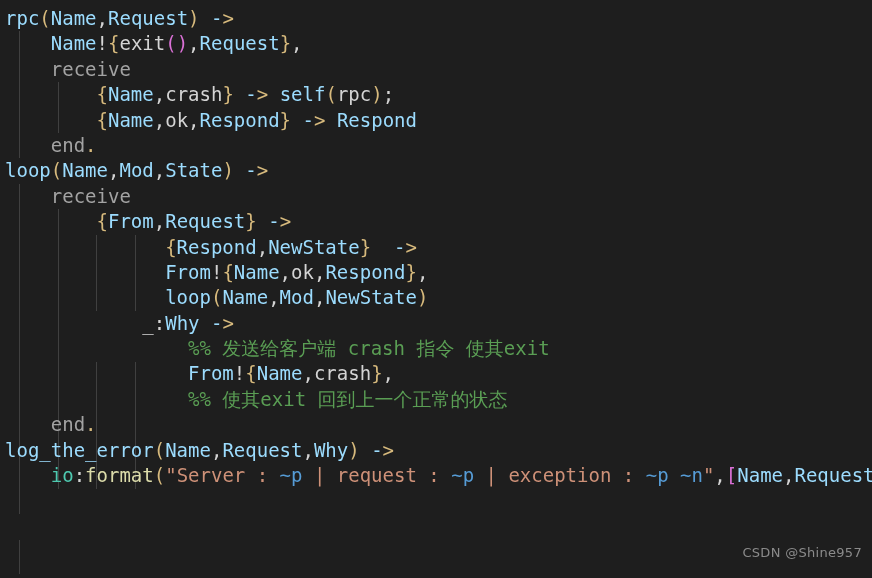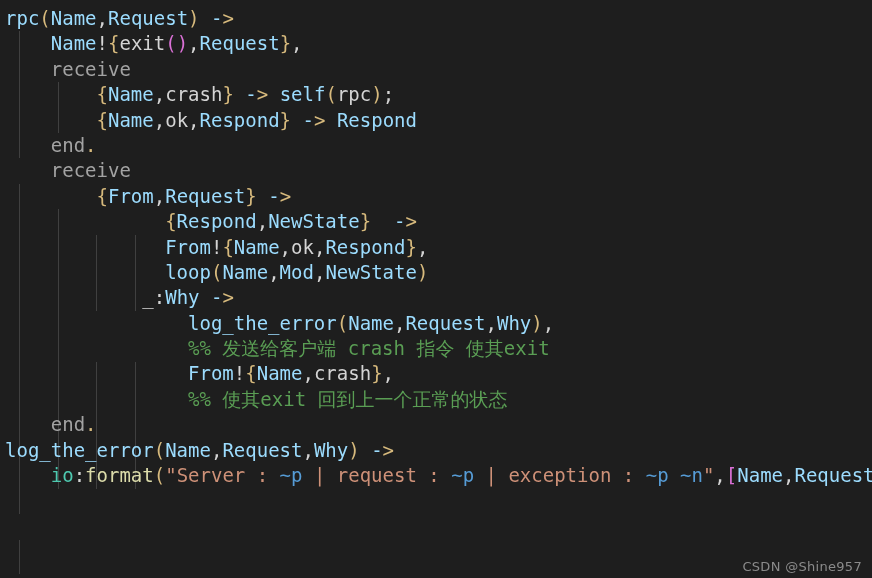--- a/index.html
+++ b/index.html
@@ -65,21 +65,21 @@
   .cmt   { color: #5a9e54; }
   .str   { color: #ce9178; }
   .spec  { color: #569cd6; }
   .mod   { color: #4ec9b0; }
   .meth  { color: #dcdcaa; }
   .punct { color: #d4d4d4; }
 
   .watermark {
     position: absolute;
     right: 10px;
-    bottom: 4px;
+    bottom: 18px;
     color: #8b8b8b;
     font-size: 13px;
     font-family: "DejaVu Sans", "Liberation Sans", sans-serif;
     letter-spacing: 0.3px;
   }
 </style>
 </head>
 <body>
 
 <div id="editor">
@@ -103,36 +103,36 @@
     <div class="line">    <span class="var">Name</span><span class="plain">!</span><span class="br1">{</span><span class="atom">exit</span><span class="br2">(</span><span class="br2">)</span><span class="punct">,</span><span class="var">Request</span><span class="br1">}</span><span class="punct">,</span></div>
 
     <div class="line">    <span class="kw">receive</span></div>
 
     <div class="line">        <span class="br1">{</span><span class="var">Name</span><span class="punct">,</span><span class="atom">crash</span><span class="br1">}</span> <span class="arrowd">-</span><span class="arrowg">&gt;</span> <span class="fn">self</span><span class="paren">(</span><span class="atom">rpc</span><span class="paren">)</span><span class="punct">;</span></div>
 
     <div class="line">        <span class="br1">{</span><span class="var">Name</span><span class="punct">,</span><span class="atom">ok</span><span class="punct">,</span><span class="var">Respond</span><span class="br1">}</span> <span class="arrowd">-</span><span class="arrowg">&gt;</span> <span class="var">Respond</span></div>
 
     <div class="line">    <span class="kw">end</span><span class="paren">.</span></div>
 
+    <div class="line"><span class="fn">loop</span><span class="paren">(</span><span class="var">Name</span><span class="punct">,</span><span class="var">Mod</span><span class="punct">,</span><span class="var">State</span><span class="paren">)</span> <span class="arrowd">-</span><span class="arrowg">&gt;</span></div>
 
     <div class="line">    <span class="kw">receive</span></div>
 
     <div class="line">        <span class="br1">{</span><span class="var">From</span><span class="punct">,</span><span class="var">Request</span><span class="br1">}</span> <span class="arrowd">-</span><span class="arrowg">&gt;</span></div>
 
 
     <div class="line">              <span class="br1">{</span><span class="var">Respond</span><span class="punct">,</span><span class="var">NewState</span><span class="br1">}</span>  <span class="arrowd">-</span><span class="arrowg">&gt;</span></div>
 
     <div class="line">              <span class="var">From</span><span class="plain">!</span><span class="br1">{</span><span class="var">Name</span><span class="punct">,</span><span class="atom">ok</span><span class="punct">,</span><span class="var">Respond</span><span class="br1">}</span><span class="punct">,</span></div>
 
     <div class="line">              <span class="fn">loop</span><span class="paren">(</span><span class="var">Name</span><span class="punct">,</span><span class="var">Mod</span><span class="punct">,</span><span class="var">NewState</span><span class="paren">)</span></div>
 
 
     <div class="line">            <span class="plain">_</span><span class="punct">:</span><span class="var">Why</span> <span class="arrowd">-</span><span class="arrowg">&gt;</span></div>
 
-    <div class="line">                <span class="fn">log_the_error</span><span class="paren">(</span><span class="var">Name</span><span class="punct">,</span><span class="var">Request</span><span class="punct">,</span><span class="var">Why</span><span class="paren">)</span><span class="punct">,</span></div>
 
     <div class="line">                <span class="cmt">%% 发送给客户端 crash 指令 使其exit</span></div>
 
     <div class="line">                <span class="var">From</span><span class="plain">!</span><span class="br1">{</span><span class="var">Name</span><span class="punct">,</span><span class="atom">crash</span><span class="br1">}</span><span class="punct">,</span></div>
 
     <div class="line">                <span class="cmt">%% 使其exit 回到上一个正常的状态</span></div>
 
 
     <div class="line">    <span class="kw">end</span><span class="paren">.</span></div>
 

